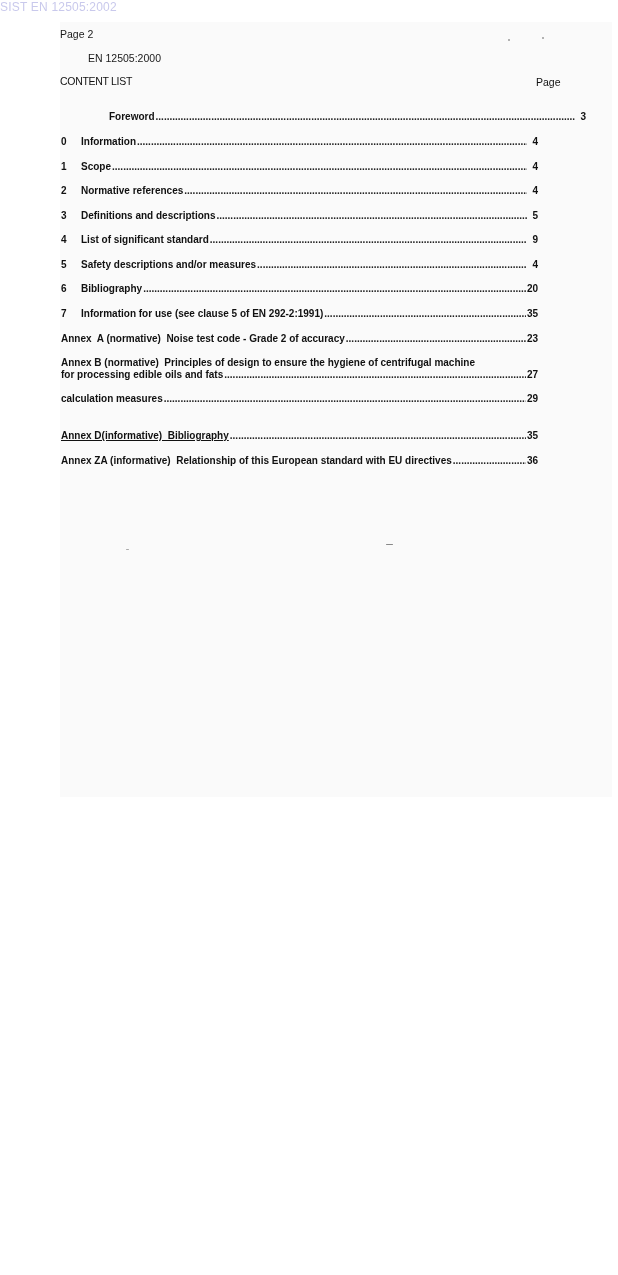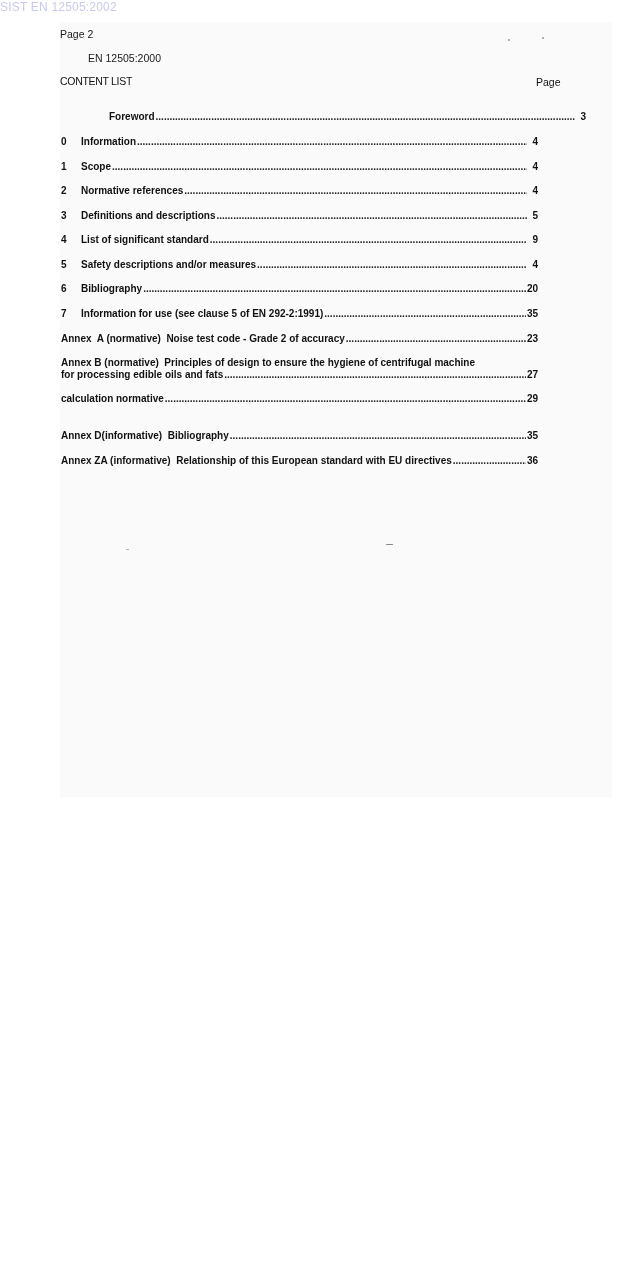--- a/index.html
+++ b/index.html
@@ -221,29 +221,29 @@
     <div style="white-space:pre;">Annex B (normative)  Principles of design to ensure the hygiene of centrifugal machine</div>
     <div class="toc-line">
       <span class="toc-title">for processing edible oils and fats</span>
       <span class="toc-dots"></span>
       <span class="toc-page">27</span>
     </div>
   </div>
 
   <div class="toc-row" style="top:282px;">
     <div class="toc-line">
-      <span class="toc-title">calculation normative</span>
+      <span class="toc-title">calculation measures</span>
       <span class="toc-dots"></span>
       <span class="toc-page">29</span>
     </div>
   </div>
 
   <div class="toc-row" style="top:319px;">
     <div class="toc-line">
-      <span class="toc-title" style="white-space:pre;">Annex D(informative)  Bibliography</span>
+      <span class="toc-title" style="white-space:pre;text-decoration:underline;">Annex D(informative)  Bibliography</span>
       <span class="toc-dots"></span>
       <span class="toc-page">35</span>
     </div>
   </div>
 
   <div class="toc-row" style="top:344px;">
     <div class="toc-line">
       <span class="toc-title" style="white-space:pre;">Annex ZA (informative)  Relationship of this European standard with EU directives</span>
       <span class="toc-dots"></span>
       <span class="toc-page">36</span>

